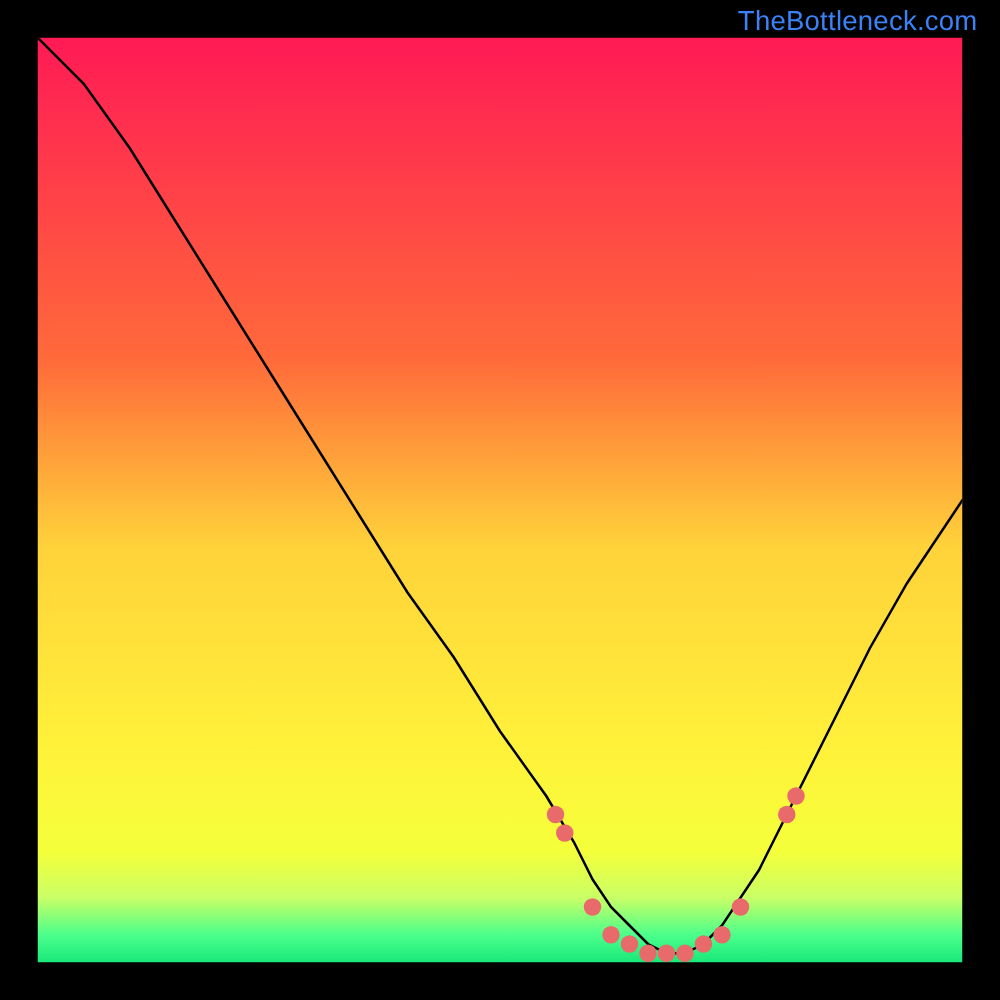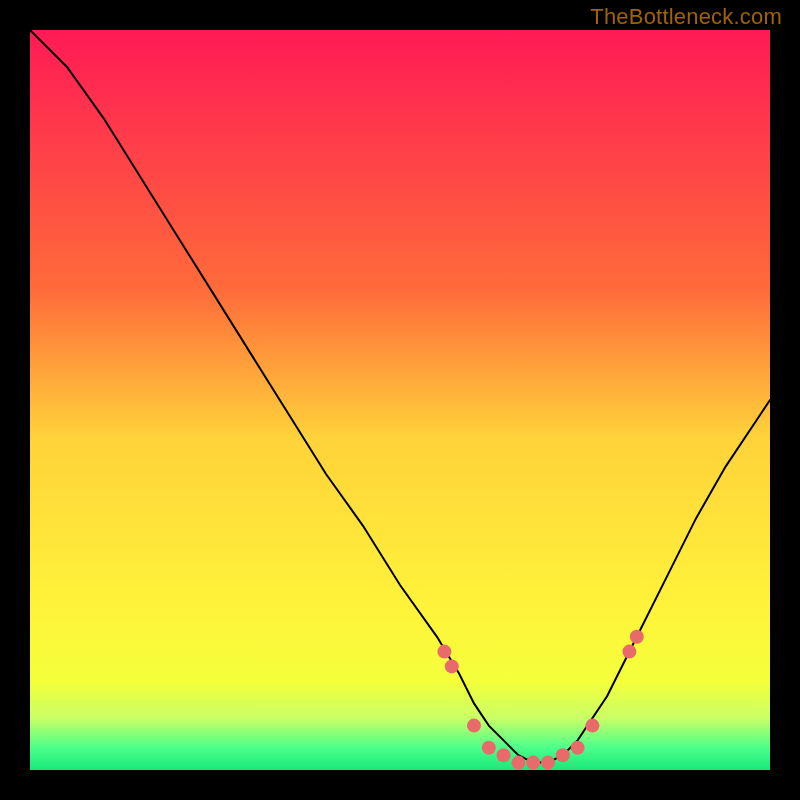--- a/index.html
+++ b/index.html
@@ -16,21 +16,21 @@
     left: 0;
     top: 0;
     width: 800px;
     height: 800px;
     background: #000;
   }
   .watermark {
     position: absolute;
     top: 4px;
     right: 18px;
-    color: #a16207;
+    color: #3b82f6;
     font-size: 22px;
     font-weight: 500;
     letter-spacing: 0.2px;
   }
   .plot {
     position: absolute;
     left: 30px;
     top: 30px;
     width: 740px;
     height: 740px;

